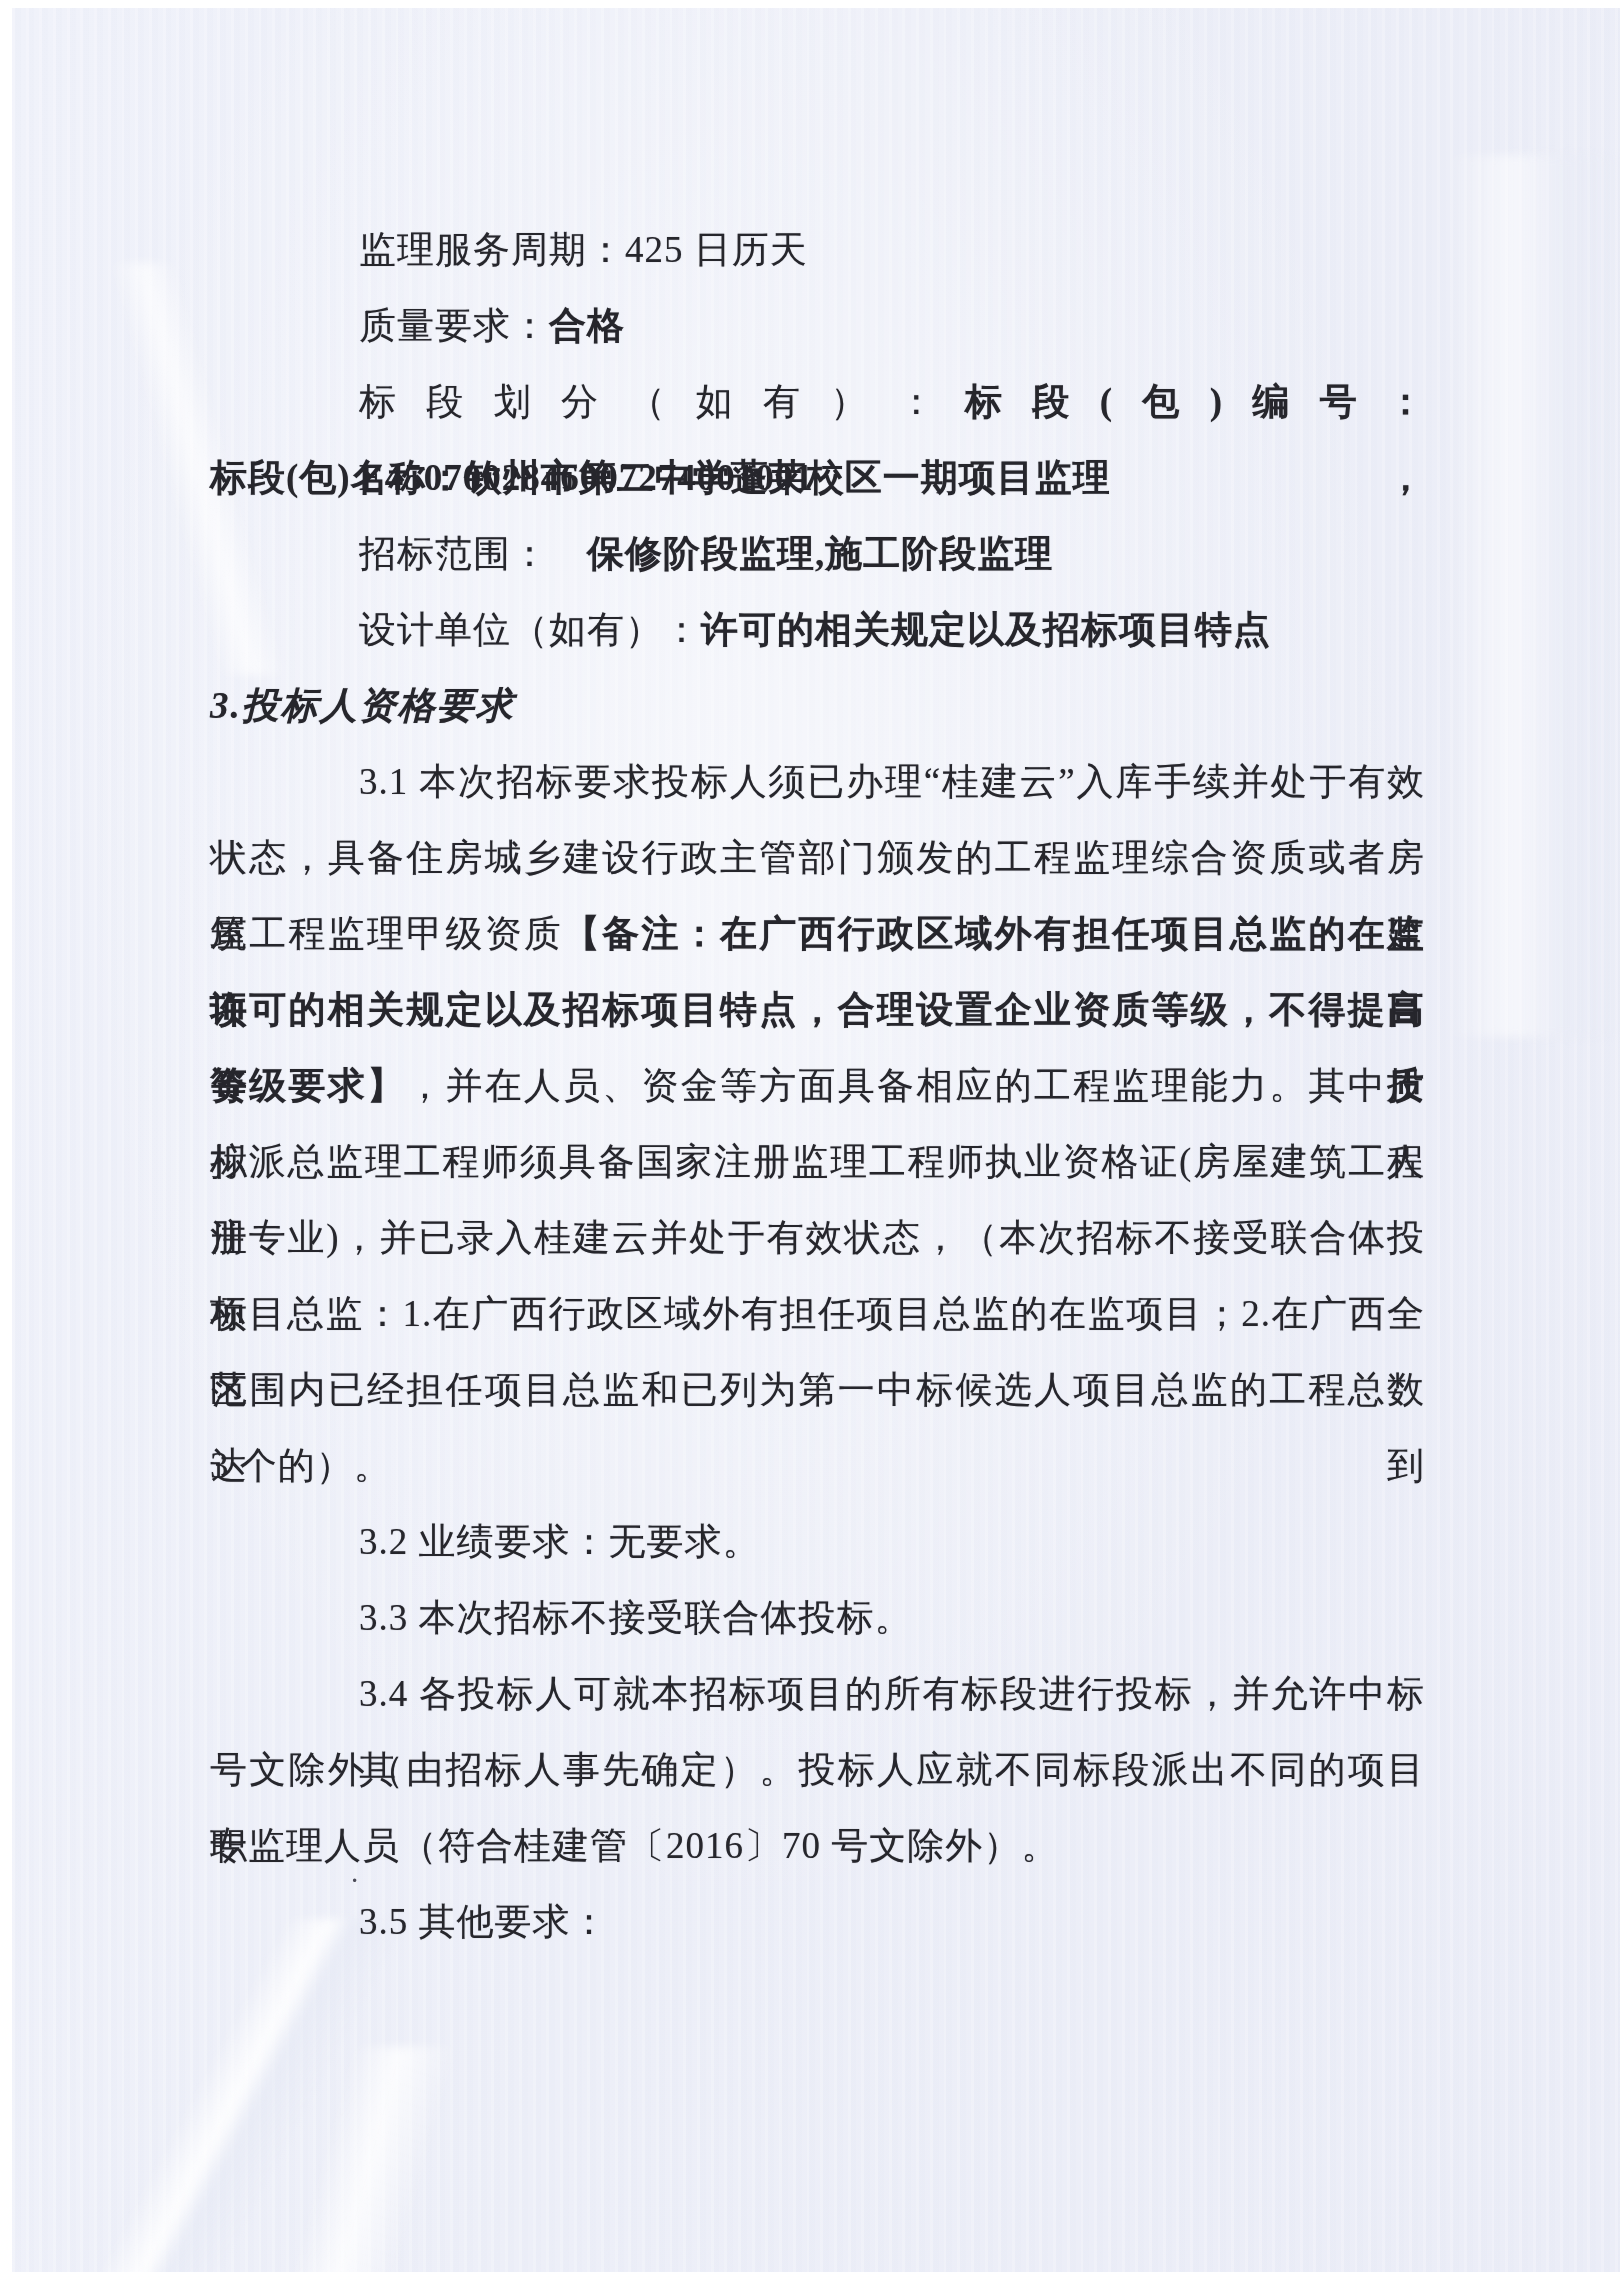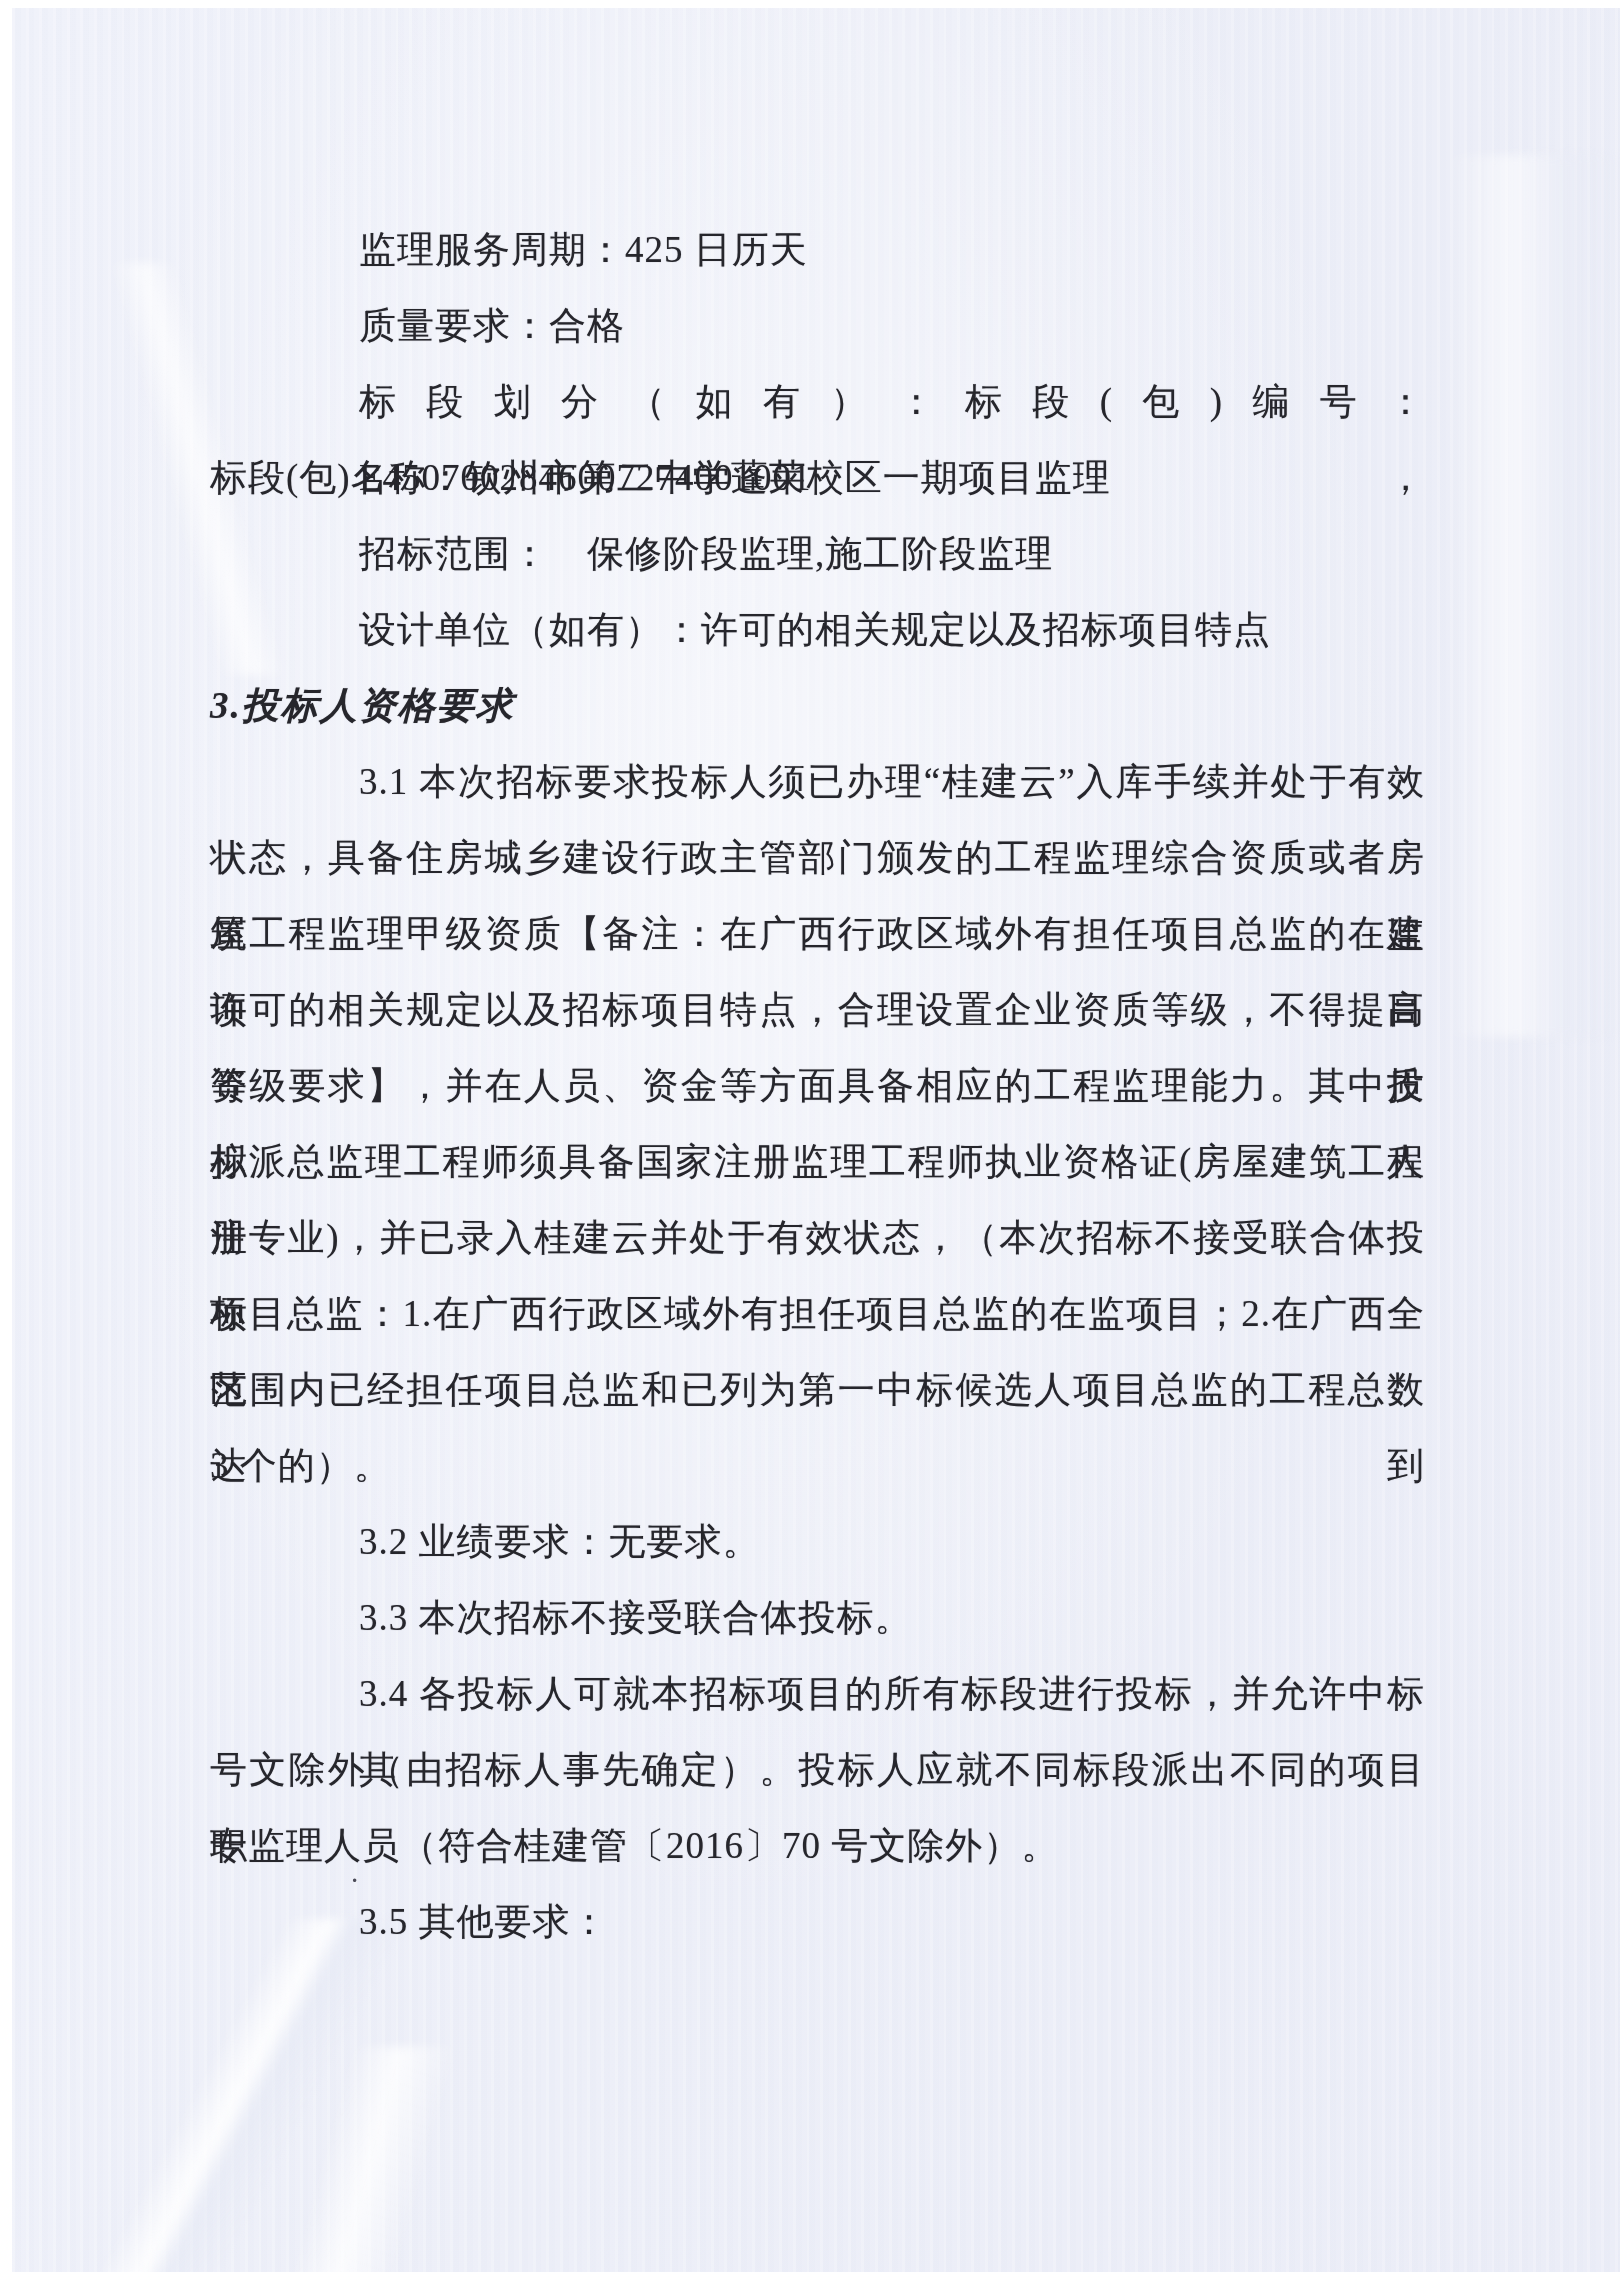--- a/index.html
+++ b/index.html
@@ -26,21 +26,21 @@
   .edge.left{left:0;top:0;width:11.8px;height:2293px;}
   .edge.top{left:0;top:0;width:1620px;height:7.8px;}
   .edge.bottom{left:0;top:2272px;width:1620px;height:20.6px;}
   
   .content{position:absolute;left:210px;top:212px;width:1215px;color:#26262c;
            text-shadow:0 0 1px rgba(38,38,46,.4);}
   .ln{height:76px;line-height:76px;font-size:37px;letter-spacing:1px;white-space:normal;}
   .ln.indent{padding-left:149px;}
   .ln.just{text-align:justify;text-justify:inter-character;text-align-last:justify;-moz-text-align-last:justify;}
   .seg{font-weight:400;}
-  .seg.bold{font-weight:400;}
+  .seg.bold{font-weight:700;}
   .heading .seg{font-weight:700;letter-spacing:2px;font-style:italic;}
   
   .stray-dot{position:absolute;left:351px;top:1858px;font-size:29px;color:#4c4c58;line-height:29px;}
 </style>
 </head>
 <body>
 
 <div class="page">
   <div class="paper">
     <div class="streaks"></div>

